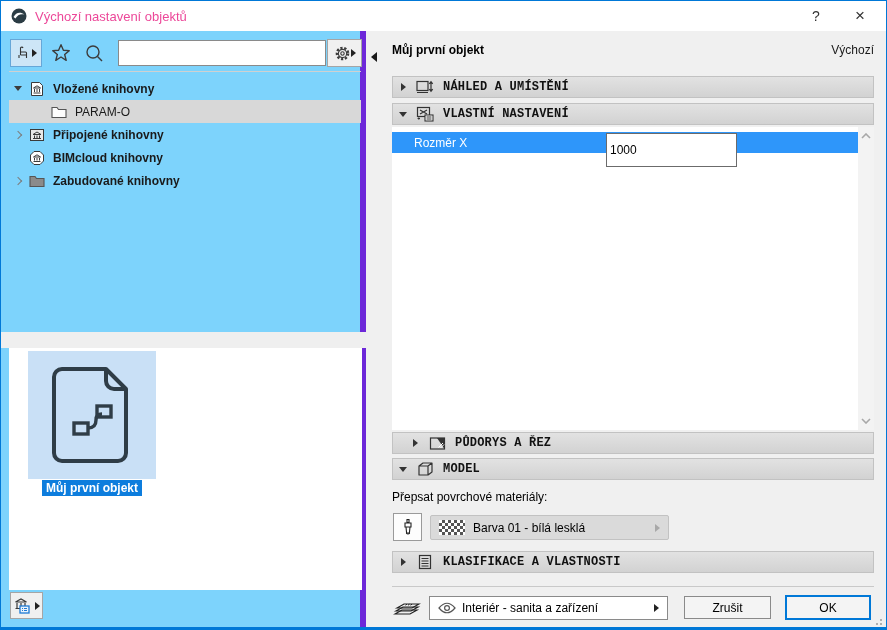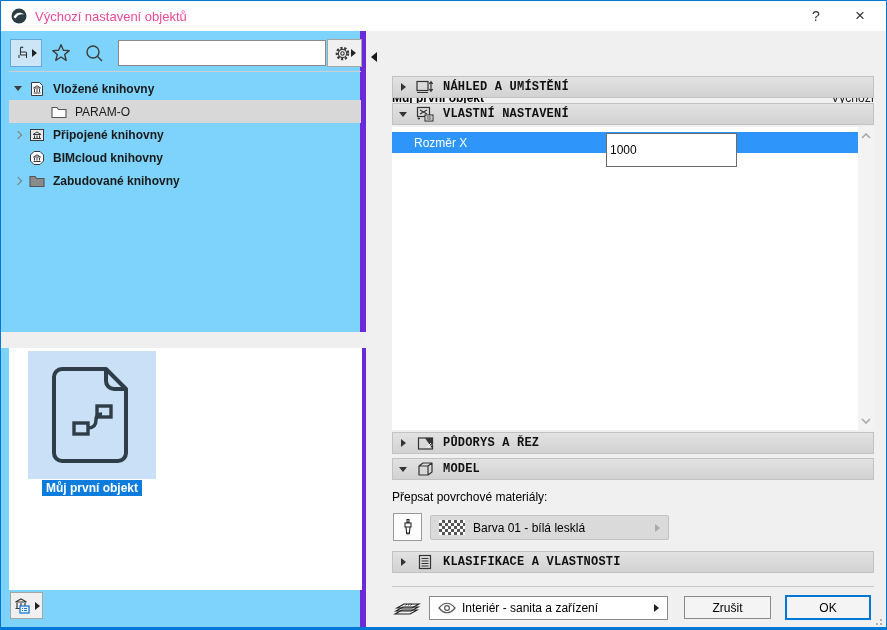--- a/index.html
+++ b/index.html
@@ -46,31 +46,31 @@
   .obj-label-row { position:absolute; left:0; top:132px; width:166px; text-align:center; }
   .obj-label { display:inline-block; background:#0d7ddd; color:#fff; font-weight:bold; padding:1px 4px; font-size:12px; }
   .lib-mgr-btn { position:absolute; left:9px; bottom:8px; width:33px; height:27px; background:#f0f0f0; border:1px solid #a5a5a5;
                  display:flex; align-items:center; justify-content:center; }
   
   .right-panel { position:absolute; left:365px; top:30px; right:0; bottom:0; background:#f0f0f0; }
   .collapse-arrow { position:absolute; left:5px; top:21px; width:0; height:0;
                     border-top:5px solid transparent; border-bottom:5px solid transparent; border-right:6px solid #1a1a1a; }
   .panel-head { position:absolute; left:26px; top:12px; width:482px; display:flex; justify-content:space-between; align-items:baseline; }
   .panel-title { font-weight:bold; font-size:12px; color:#000; }
-  .panel-default { font-size:12px; color:#1a1a1a;margin-top:48px; }
+  .panel-default { font-size:12px; color:#1a1a1a; }
   .acc { position:absolute; left:26px; width:482px; height:22px;
          background:linear-gradient(#e2e2e2,#d2d2d2); border:1px solid #c2c2c2;
          display:flex; align-items:center; cursor:default;font-family:Liberation Mono, monospace; }
   .acc .arr { width:20px; display:flex; justify-content:center; flex:none; }
   .acc .sic { width:24px; display:flex; justify-content:center; flex:none; margin-right:6px; }
   .acc .lbl { font-weight:bold; font-size:12px; color:#111; letter-spacing:.2px; }
   .arr-c { width:0; height:0; border-top:4px solid transparent; border-bottom:4px solid transparent; border-left:5px solid #333; }
   .arr-o { width:0; height:0; border-left:4px solid transparent; border-right:4px solid transparent; border-top:5px solid #333; }
   .acc-preview { top:45px; } .acc-custom { top:72px; }
-  .acc-plan { top:401px; } .acc-model { top:427px; } .acc-class { top:520px; }
+  .acc-plan { top:401px;padding-left:12px; } .acc-model { top:427px; } .acc-class { top:520px; }
   
   .custom-area { position:absolute; left:26px; top:96px; width:482px; height:303px; background:#fff; }
   .param-row { position:absolute; left:0; top:5px; width:466px; height:21px; background:#2e96fa; display:flex; align-items:center; }
   .param-label { color:#fff; padding-left:22px; font-size:12px; }
   .param-input { position:absolute; left:214px; top:1px; width:131px; height:19px; border:1px solid #6b6b6b; background:#fff;
                  font-family:"Liberation Sans",sans-serif; font-size:12px; padding:16px 3px; }
   .vscroll { position:absolute; right:0; top:0; width:16px; height:303px; background:#f3f3f3; }
   .vs-arrow { position:absolute; left:3px; width:10px; height:6px; }
   .vs-up { top:6px; } .vs-down { bottom:6px; }
   

